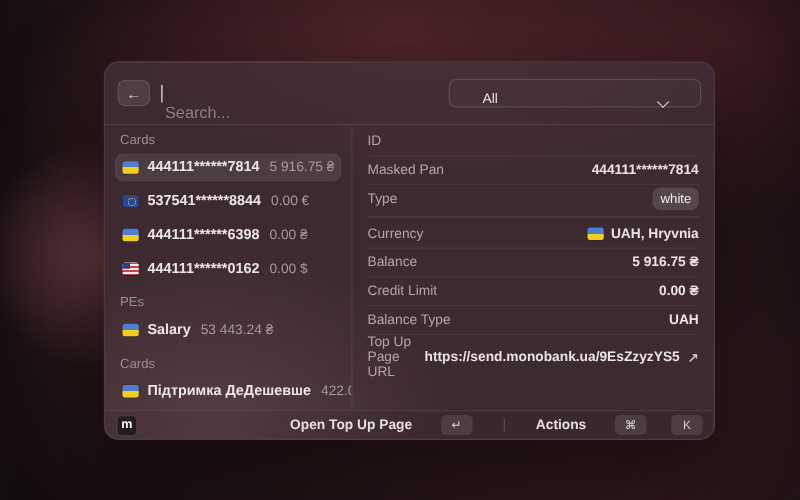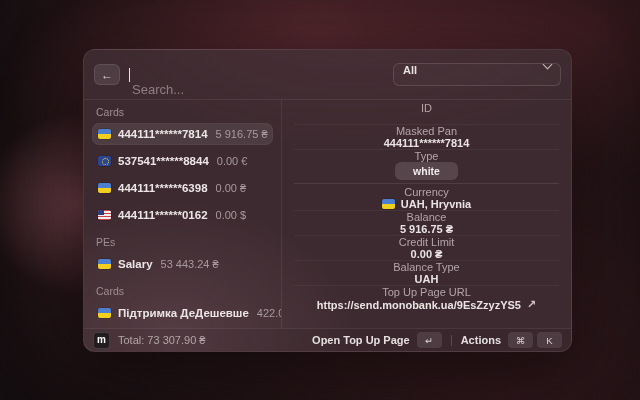--- a/index.html
+++ b/index.html
@@ -25,54 +25,54 @@
     display:flex;flex-direction:column;overflow:hidden;
   }
   
   .hdr{flex:0 0 32px;display:flex;align-items:center;padding:0 10px;border-bottom:1px solid rgba(255,255,255,0.08);}
   .back{width:24px;height:19px;border-radius:6px;background:rgba(255,255,255,0.09);border:1px solid rgba(255,255,255,0.10);
     display:flex;align-items:center;justify-content:center;color:#ddd4d6;font-size:12px;line-height:1;cursor:default;}
   .caret{width:1px;height:14px;background:#e8e0e2;margin-left:9px;}
   .search{flex:1;background:transparent;border:none;outline:none;color:#ece5e6;font-size:13px;padding:0 8px 0 2px;height:20px;margin-top:29px;}
   .search::placeholder{color:#8d7e83;}
   .filter{flex:0 0 148px;height:21px;border:1px solid rgba(255,255,255,0.13);border-radius:6px;background:rgba(255,255,255,0.02);
-    display:flex;align-items:flex-start;justify-content:space-between;padding:0 9px;color:#e8e1e2;font-size:11px;font-weight:700;}
+    display:flex;align-items:flex-end;justify-content:space-between;padding:0 26px;color:#e8e1e2;font-size:11px;font-weight:400;}
   .chev{width:6px;height:6px;border-right:1.4px solid #c9bfc2;border-bottom:1.4px solid #c9bfc2;transform:rotate(45deg);margin-top:-3px;}
   
   .bd{flex:1;display:flex;min-height:0;}
   .list{flex:0 0 181px;border-right:1px solid rgba(255,255,255,0.07);padding:5px 8px 0 8px;overflow:hidden;}
   .stitle{font-size:10.5px;color:#9d8f92;margin:0 4px 4px 4px;height:14px;line-height:14px;}
   .stitle.later{margin-top:9px;}
   .row{height:22px;display:flex;align-items:center;gap:7px;padding:0 6px;border-radius:7px;margin-bottom:5px;}
   .row.sel{background:rgba(255,255,255,0.085);box-shadow:inset 0 0 0 1px rgba(255,255,255,0.04);}
   .nm{font-size:11.5px;font-weight:600;color:#ece5e6;white-space:nowrap;}
   .amt{font-size:11px;color:#a89a9e;white-space:nowrap;margin-left:1px;}
   .flag{width:13px;height:10px;border-radius:2px;flex:0 0 13px;position:relative;overflow:hidden;box-shadow:0 0 0 0.5px rgba(0,0,0,0.25);}
   .flag.ua{background:linear-gradient(#4d7fd0 0 50%, #f2cf1f 50% 100%);}
   .flag.eu{background:#2a4593;}
   .flag.eu::after{content:'';position:absolute;left:3.5px;top:2px;width:5px;height:5px;border:1px dotted #f2cf1f;border-radius:50%;}
   .flag.us{background:repeating-linear-gradient(#c8414b 0 1.5px, #f2eded 1.5px 3px);}
   .flag.us::after{content:'';position:absolute;left:0;top:0;width:6px;height:5px;background:#2c3e7d;}
   
   .det{flex:1;display:flex;flex-direction:column;padding:2px 12px 0 12px;}
-  .drow{min-height:22px;display:flex;align-items:center;justify-content:space-between;border-bottom:1px solid rgba(255,255,255,0.05);flex-direction:column;}
+  .drow{min-height:22px;display:flex;align-items:center;justify-content:space-between;border-bottom:1px solid rgba(255,255,255,0.05);}
   .drow.last{border-bottom:none;}
   .drow.secend{border-bottom:1px solid rgba(255,255,255,0.09);padding-bottom:3px;margin-bottom:2px;}
   .dl{font-size:11px;color:#b3a5a9;}
   .dv{font-size:11px;font-weight:600;color:#eae3e4;display:flex;align-items:center;gap:6px;}
-  .tag{background:rgba(255,255,255,0.13);border-radius:6px;padding:3px 18px;font-size:10.5px;color:#f1ebec;font-weight:700;}
+  .tag{background:rgba(255,255,255,0.13);border-radius:6px;padding:3px 6px;font-size:10.5px;color:#f1ebec;font-weight:400;}
   .extlink{color:#cfc5c8;font-size:11px;}
   
   .ftr{flex:0 0 22px;border-top:1px solid rgba(255,255,255,0.08);background:rgba(0,0,0,0.06);
     display:flex;align-items:center;padding:0 9px;justify-content:space-between;}
   .fl{display:flex;align-items:center;gap:8px;}
   .mlogo{width:15px;height:15px;border-radius:4px;background:#241d20;border:1px solid rgba(255,255,255,0.15);
     color:#ffffff;font-size:10px;font-weight:700;display:flex;align-items:center;justify-content:center;line-height:1;}
   .total{font-size:11px;color:#b3a5a9;}
-  .fr{display:flex;align-items:center;}
+  .fr{display:flex;align-items:center;gap:16px;}
   .actlbl{font-size:11px;font-weight:600;color:#e6dfe0;margin-right:7px;}
   .key{height:16px;min-width:17px;padding:0 4px;border-radius:4px;background:rgba(255,255,255,0.10);
     color:#d9d0d3;font-size:9.5px;display:flex;align-items:center;justify-content:center;}
   .key+.key{margin-left:4px;}
   .vsep{width:1px;height:11px;background:rgba(255,255,255,0.16);margin:0 9px;}
 </style>
 </head>
 <body>
 
 <div class="panel">
@@ -169,21 +169,20 @@
           <span>https://send.monobank.ua/9EsZzyzYS5</span>
           <span class="extlink">↗</span>
         </span>
       </div>
     </div>
   </div>
 
   <div class="ftr">
     <div class="fl">
       <div class="mlogo">m</div>
-      <span class="total">Total: 73 307.90 ₴</span>
     </div>
     <div class="fr">
       <span class="actlbl">Open Top Up Page</span>
       <span class="key">↵</span>
       <span class="vsep"></span>
       <span class="actlbl">Actions</span>
       <span class="key">⌘</span>
       <span class="key">K</span>
     </div>
   </div>

